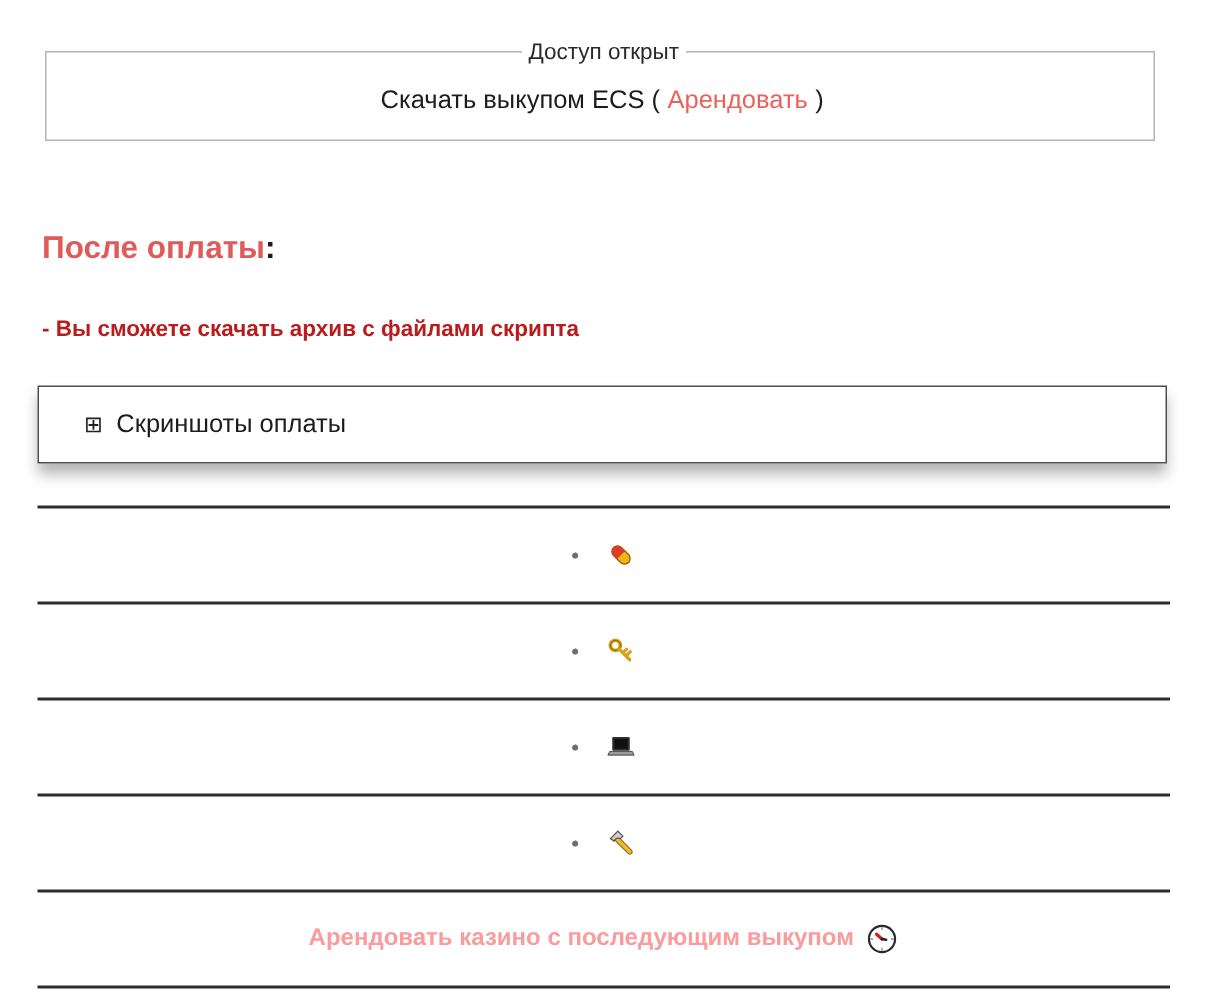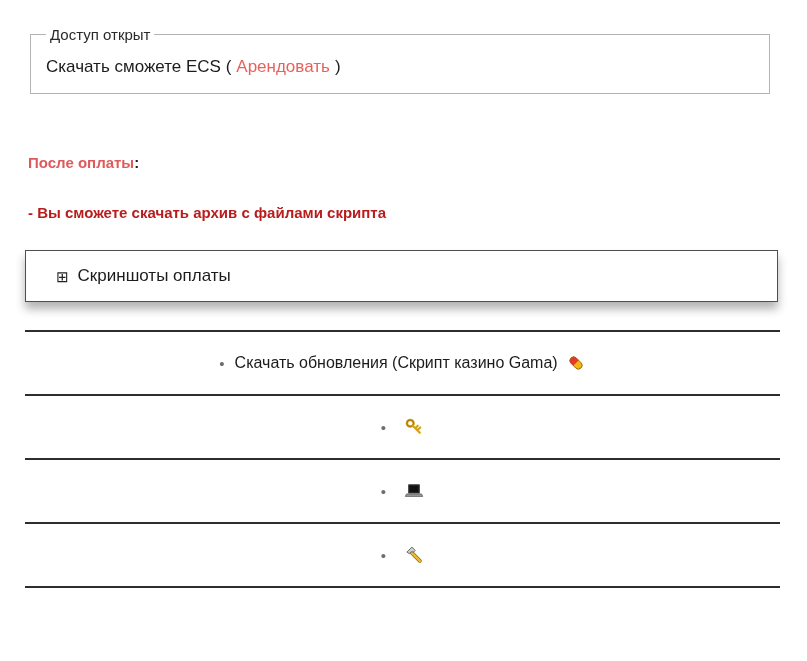--- a/index.html
+++ b/index.html
@@ -7,29 +7,30 @@
     width:807px;height:661px;overflow:hidden;
     background:#ffffff;
     font-family:"Liberation Sans", sans-serif;
     color:#1c1c1c;
   }
   
   .access-fieldset{
     margin:26px 37px 0 30px;
     border:1px solid #b4b4b4;
     padding:8px 12px 16px 13px;
+    text-align:center;
   }
   .access-fieldset legend{
     font-size:15px;color:#2a2a2a;padding:0 4px;margin-left:2px;
   }
   .access-line{font-size:17px;margin:6px 0 0 2px;}
   .download-link{color:#e8625d;text-decoration:none;margin:0 5px;cursor:pointer;}
 
   
-  .after-payment{margin:60px 0 0 28px;font-size:15px;font-weight:bold;color:#1c1c1c;}
+  .after-payment{margin:60px 0 0 28px;font-size:21px;font-weight:bold;color:#1c1c1c;}
   .after-payment .red{color:#df5b5b;}
   .note-line{margin:33px 0 0 28px;font-size:15px;font-weight:bold;color:#b91c1c;}
 
   
   .screens-box{
     margin:29px 29px 0 25px;
     border:1px solid #4f4f4f;
     background:#ffffff;
     box-shadow:0 7px 9px rgba(0,0,0,0.30);
     padding:15px 10px 15px 30px;
@@ -56,37 +57,36 @@
   .item-row .label{white-space:nowrap;}
   .item-row .icon{margin-left:8px;display:inline-flex;align-items:center;}
   .item-row.highlight{color:#f89c9e;font-weight:bold;}
   svg{display:block;}
 </style>
 </head>
 <body>
 
 <fieldset class="access-fieldset">
   <legend>Доступ открыт</legend>
-  <div class="access-line"><span>Скачать сможете ECS (</span><a class="download-link">Арендовать</a><span>)</span></div>
+  <div class="access-line"><span>Скачать выкупом ECS (</span><a class="download-link">Арендовать</a><span>)</span></div>
 </fieldset>
 
 <div class="after-payment"><span class="red">После оплаты</span><span>:</span></div>
 
 <div class="note-line">- Вы сможете скачать архив с файлами скрипта</div>
 
 <div class="screens-box">
   <span class="plus-glyph">⊞</span>
   <span>Скриншоты оплаты</span>
 </div>
 
 <div class="items-list">
 
   <div class="item-row">
     <span class="bullet">•</span>
-    <span class="label">Скачать обновления (Скрипт казино Gama)</span>
     <span class="icon">
       <svg width="20" height="20" viewBox="0 0 24 24">
         <g transform="rotate(-45 12 12)">
           <rect x="7.5" y="3.5" width="9" height="17" rx="4.5" fill="#f4b511" stroke="#8a5c00" stroke-width="1"></rect>
           <path d="M7.5 8 a4.5 4.5 0 0 1 9 0 v4 h-9 z" fill="#dd3c2b"></path>
         </g>
       </svg>
     </span>
   </div>
 
@@ -116,14 +116,26 @@
     <span class="bullet">•</span>
     <span class="icon">
       <svg width="20" height="20" viewBox="0 0 24 24">
         <path d="M9.5 9.5 L19 19" stroke="#8a6b10" stroke-width="4.6" stroke-linecap="round"></path>
         <path d="M9.5 9.5 L19 19" stroke="#edb92e" stroke-width="3" stroke-linecap="round"></path>
         <path d="M3.5 8.5 L9.5 2.5 L13.5 6.5 L11.5 8.5 Q9 7.5 7.5 9 L6.5 10.5 Z" fill="#cfcfcf" stroke="#555555" stroke-width="1"></path>
       </svg>
     </span>
   </div>
 
+  <div class="item-row highlight">
+    <span class="label">Арендовать казино с последующим выкупом</span>
+    <span class="icon">
+      <svg width="22" height="22" viewBox="0 0 24 24">
+        <circle cx="12" cy="12" r="9.5" fill="#ffffff" stroke="#2a2a2a" stroke-width="1.6"></circle>
+        <path d="M12 3.5 v2 M12 18.5 v2 M3.5 12 h2 M18.5 12 h2" stroke="#8a8a8a" stroke-width="1"></path>
+        <path d="M12 12 L8 8.5" stroke="#cc2222" stroke-width="2.4" stroke-linecap="round"></path>
+        <path d="M12 12 L15 12.5" stroke="#222222" stroke-width="1.8" stroke-linecap="round"></path>
+        <circle cx="12" cy="12" r="1" fill="#222222"></circle>
+      </svg>
+    </span>
+  </div>
 
 </div>
 
 </body></html>

